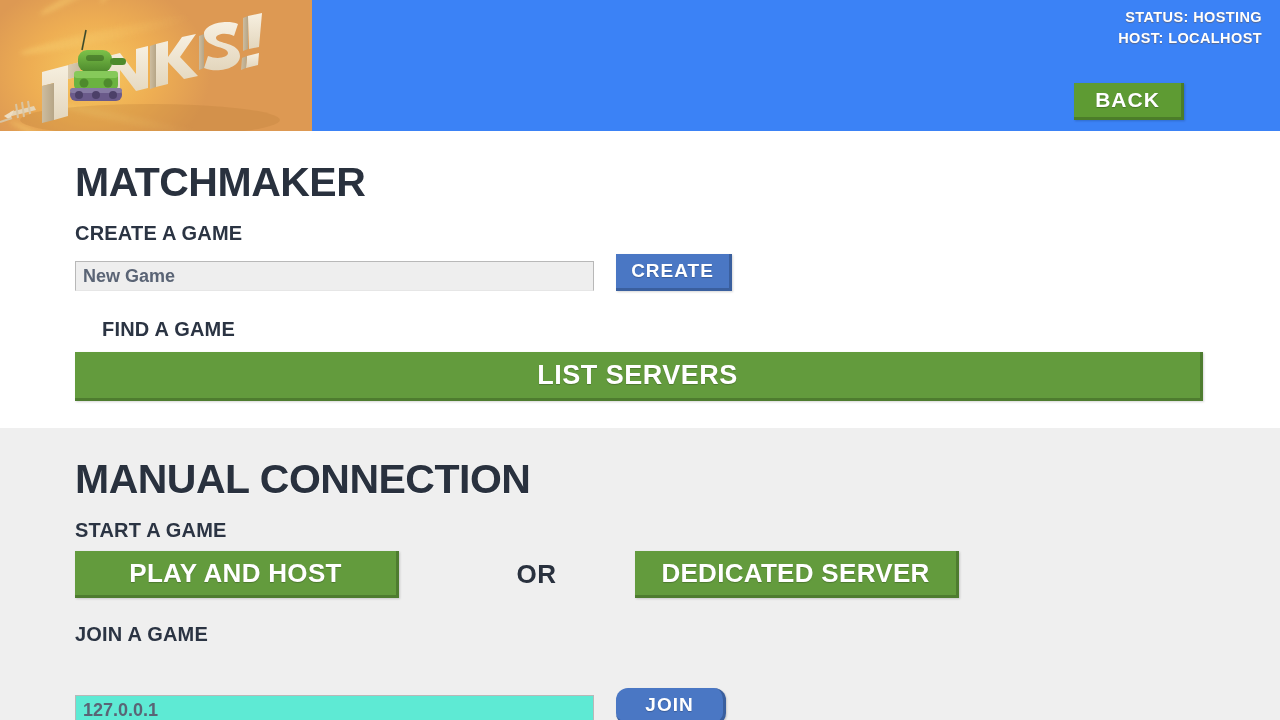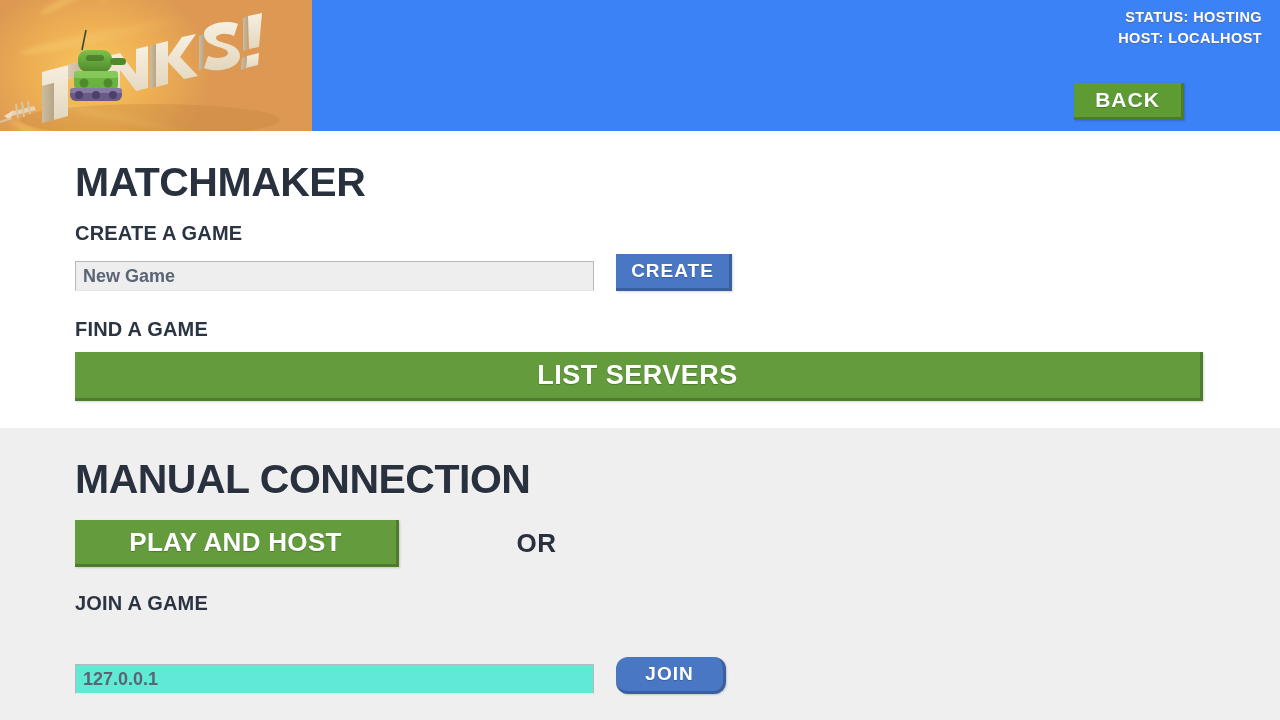--- a/index.html
+++ b/index.html
@@ -234,33 +234,35 @@
 
   <h1 class="section-title">MATCHMAKER</h1>
 
   <h2 class="sub-title">CREATE A GAME</h2>
 
   <div class="row">
     <input class="text-input" type="text" value="New Game" style="">
     <button class="btn btn-blue btn-create">CREATE</button>
   </div>
 
-  <h2 class="sub-title" style="margin-top:28px;">FIND A GAME</h2>
+  <h2 class="sub-title" style="margin-top:28px;margin-left:27px;">FIND A GAME</h2>
 
   <button class="btn btn-green btn-list">LIST SERVERS</button>
 </div>
 
 <div class="section section-gray">
 
   <h1 class="section-title">MANUAL CONNECTION</h1>
 
+  <h2 class="sub-title">START A GAME</h2>
 
   <div class="row start-row">
     <button class="btn btn-green btn-play">PLAY AND HOST</button>
     <div class="or-label">OR</div>
+    <button class="btn btn-green btn-dedicated">DEDICATED SERVER</button>
   </div>
 
   <h2 class="sub-title" style="margin-top:26px;">JOIN A GAME</h2>
 
   <div class="row">
     <input class="text-input on-gray" type="text" value="127.0.0.1" style="">
     <button class="btn btn-blue btn-join">JOIN</button>
   </div>
 </div>
 

